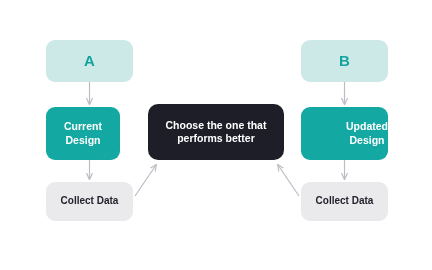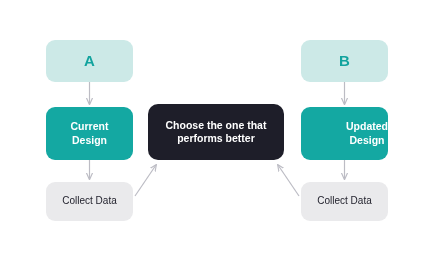--- a/index.html
+++ b/index.html
@@ -40,21 +40,21 @@
     border-radius: 9px;
     color: #ffffff;
     font-size: 10.5px;
     font-weight: bold;
   }
   .collect-node {
     background: #eaeaec;
     border-radius: 9px;
     color: #23232e;
     font-size: 10px;
-    font-weight: normal;
+    font-weight: bold;
   }
   .decision-node {
     background: #1e1e29;
     border-radius: 10px;
     color: #ffffff;
     font-size: 10.5px;
     font-weight: bold;
     padding: 0 8px;
   }
   .node-label {
@@ -65,21 +65,21 @@
     position: absolute;
     left: 0;
     top: 0;
     width: 432px;
     height: 270px;
     pointer-events: none;
   }
   
   #node-a        { left: 46px;  top: 40px;  width: 87px;  height: 42px; }
   #node-b        { left: 301px; top: 40px;  width: 87px;  height: 42px; }
-  #node-current  { left: 46px;  top: 107px; width: 87px;  height: 53px; }
+  #node-current  { left: 46px;  top: 107px; width: 74px;  height: 53px; }
   #node-updated  { left: 301px; top: 107px; width: 87px;  height: 53px; justify-content: flex-end; }
   #node-collect-a{ left: 46px;  top: 182px; width: 87px;  height: 39px; }
   #node-collect-b{ left: 301px; top: 182px; width: 87px;  height: 39px; }
   #node-decision { left: 148px; top: 104px; width: 136px; height: 56px; }
 </style>
 </head>
 <body>
 
 <div id="canvas">
 

